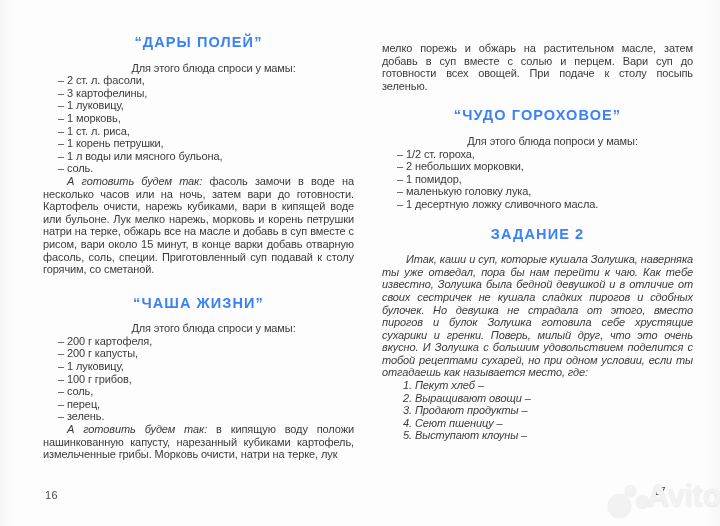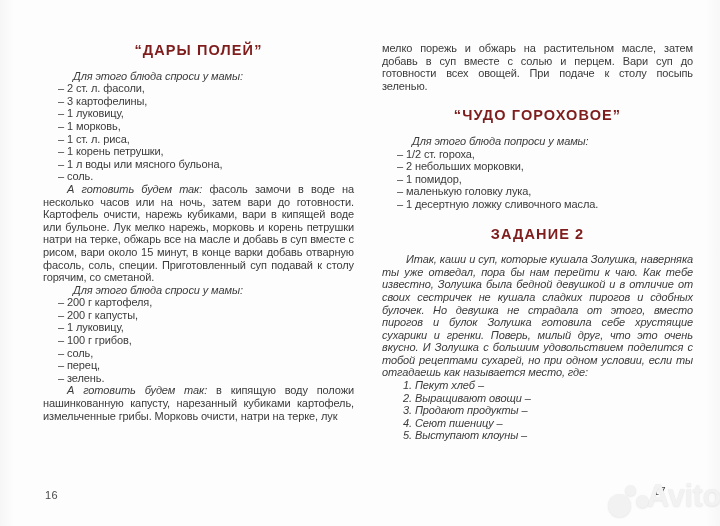--- a/index.html
+++ b/index.html
@@ -19,29 +19,29 @@
     letter-spacing: -0.1px;
   }
   .col-left  { left: 43px;  top: 36px; }
   .col-right { left: 382px; top: 42px; }
 
   .rtitle {
     text-align: center;
     font-weight: bold;
     font-size: 14.5px;
     letter-spacing: 1.1px;
-    color: #7f1d1d;
-    margin: 8px 0 13px 0;
+    color: #3b82f6;
+    margin: 0 0 13px 0;
   }
   .rtitle.gap-above   { margin-top: 17px; }
   .rtitle.gap-above-l { margin-top: 21px; }
 
   .intro {
-    font-style: italic;
     padding-left: 30px;
+    text-align: center;
   }
   .ing { padding-left: 15px; }
 
   .method {
     margin: 0;
     text-indent: 24px;
     text-align: justify;
   }
   .lead { font-style: italic; }
 
@@ -107,20 +107,21 @@
     <div class="ing">– 3 картофелины,</div>
     <div class="ing">– 1 луковицу,</div>
     <div class="ing">– 1 морковь,</div>
     <div class="ing">– 1 ст. л. риса,</div>
     <div class="ing">– 1 корень петрушки,</div>
     <div class="ing">– 1 л воды или мясного бульона,</div>
     <div class="ing">– соль.</div>
   </div>
   <p class="method"><span class="lead">А готовить будем так:</span> <span>фасоль замочи в воде на несколько часов или на ночь, затем вари до готовности. Картофель очисти, нарежь кубиками, вари в кипящей воде или бульоне. Лук мелко нарежь, морковь и корень петрушки натри на терке, обжарь все на масле и добавь в суп вместе с рисом, вари около 15 минут, в конце варки добавь отварную фасоль, соль, специи. Приготовленный суп подавай к столу горячим, со сметаной.</span></p>
 
+  <h2 class="rtitle gap-above-l">“ЧАША ЖИЗНИ”</h2>
   <div class="intro">Для этого блюда спроси у мамы:</div>
   <div>
     <div class="ing">– 200 г картофеля,</div>
     <div class="ing">– 200 г капусты,</div>
     <div class="ing">– 1 луковицу,</div>
     <div class="ing">– 100 г грибов,</div>
     <div class="ing">– соль,</div>
     <div class="ing">– перец,</div>
     <div class="ing">– зелень.</div>
   </div>

